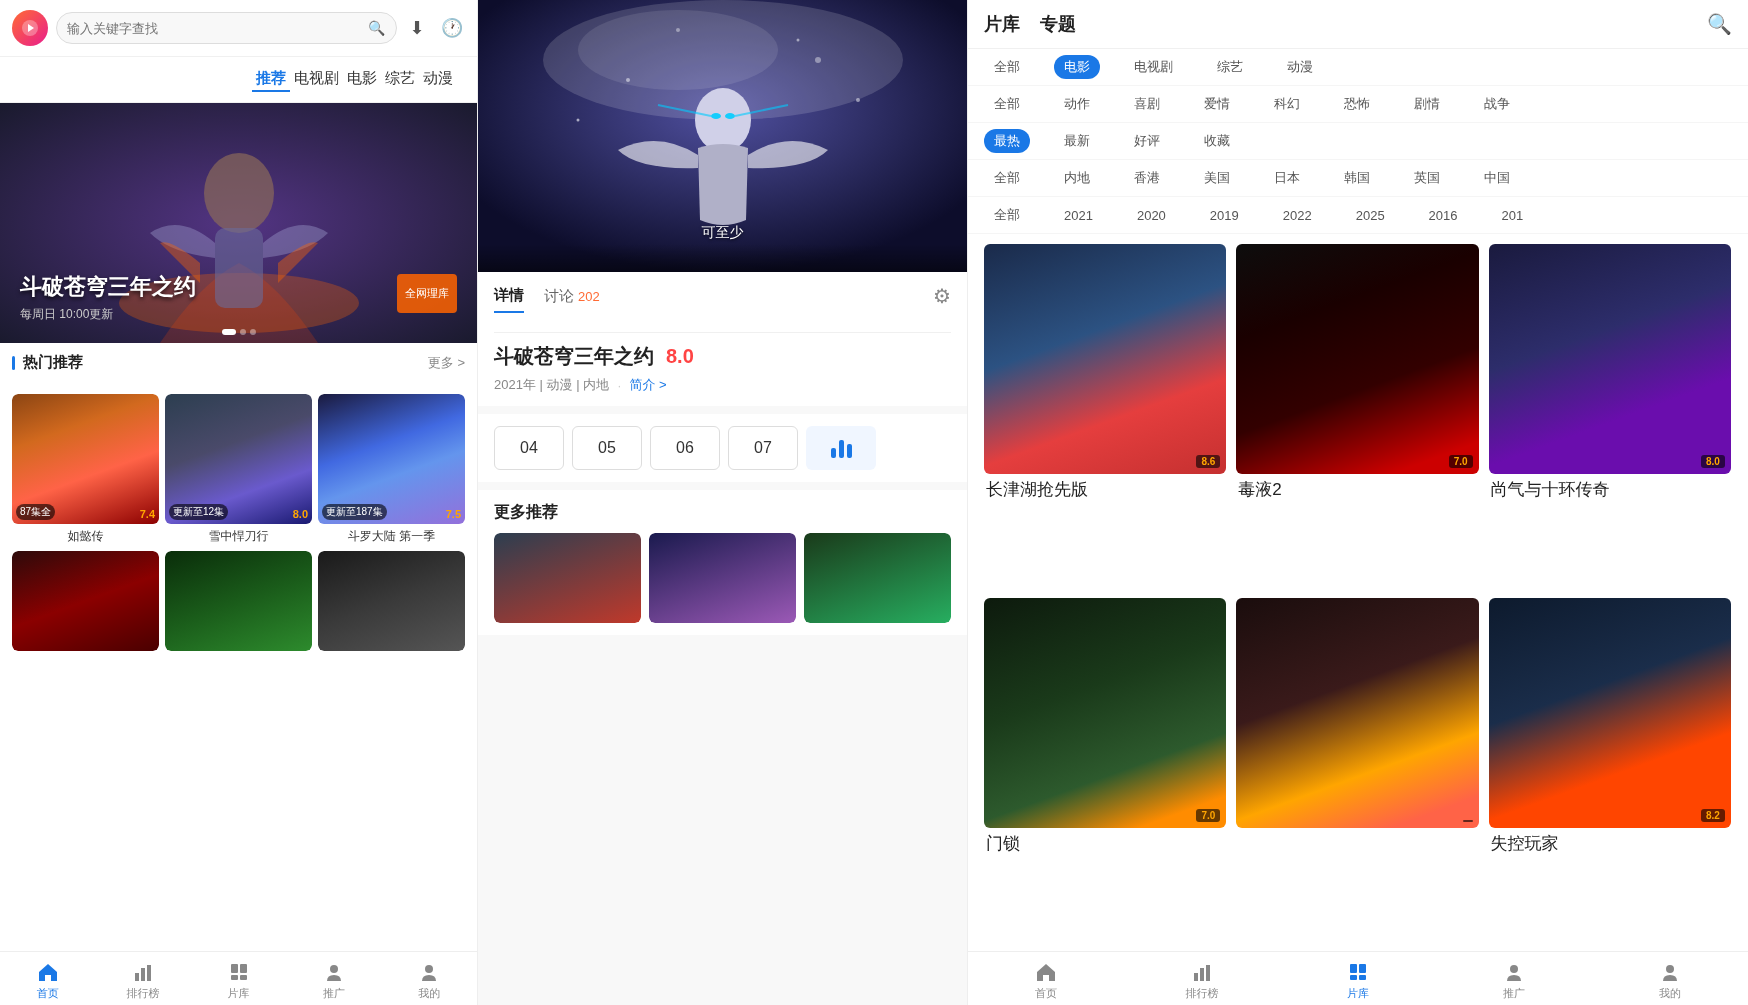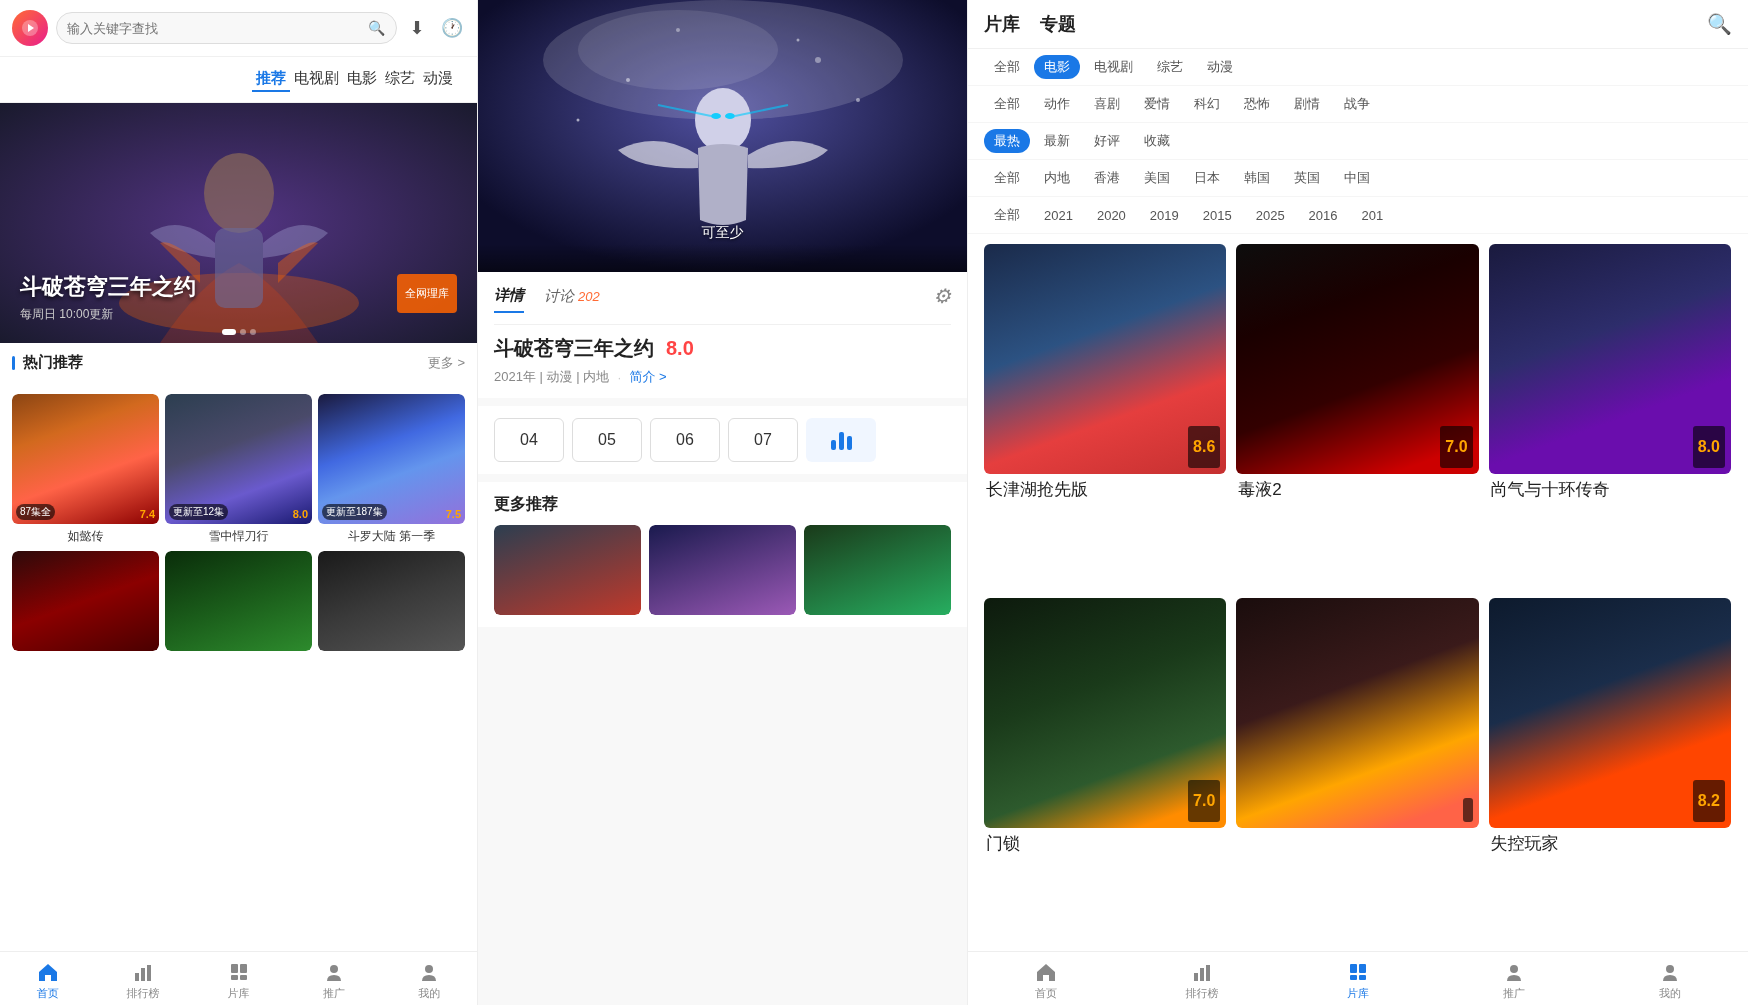--- a/index.html
+++ b/index.html
@@ -391,23 +391,22 @@
     .detail-section {
       background: #fff;
       padding: 12px 16px;
     }
 
     .detail-tabs {
       display: flex;
       gap: 20px;
       align-items: center;
       border-bottom: 1px solid #f0f0f0;
-      padding-bottom: 16px;
+      padding-bottom: 24px;
       margin-bottom: 10px;
-      font-style: italic;
     }
 
     .detail-tab {
       font-size: 15px;
       color: #666;
       cursor: pointer;
       display: flex;
       align-items: center;
       gap: 4px;
     }
@@ -594,21 +593,21 @@
       font-size: 20px;
       color: #555;
       cursor: pointer;
     }
 
     .filter-row {
       display: flex;
       align-items: center;
       padding: 6px 16px;
       border-bottom: 1px solid #f5f5f5;
-      gap: 4px;
+      gap: 24px;
       flex-wrap: nowrap;
       overflow: hidden;
     }
 
     .filter-tag {
       padding: 3px 10px;
       border-radius: 14px;
       font-size: 13px;
       color: #555;
       cursor: pointer;
@@ -661,22 +660,22 @@
     .movie-img6 {
       background: linear-gradient(160deg, #0d1a2d 0%, #1a2d4a 40%, #ff4500 70%);
     }
 
     .content-card-rating {
       position: absolute;
       bottom: 6px;
       right: 6px;
       background: rgba(0,0,0,0.6);
       color: #ffa500;
-      font-size: 16px;
-      padding: 12px 5px;
+      font-size: 10px;
+      padding: 1px 5px;
       border-radius: 3px;
       font-weight: bold;
     }
 
     .content-card-title {
       font-size: 17px;
       color: #222;
       margin-top: 4px;
       padding: 0 2px;
     }
@@ -1013,21 +1012,21 @@
     <span class="filter-tag">韩国</span>
     <span class="filter-tag">英国</span>
     <span class="filter-tag">中国</span>
   </div>
 
   <div class="filter-row">
     <span class="filter-tag">全部</span>
     <span class="filter-tag">2021</span>
     <span class="filter-tag">2020</span>
     <span class="filter-tag">2019</span>
-    <span class="filter-tag">2015</span>
+    <span class="filter-tag">2022</span>
     <span class="filter-tag">2025</span>
     <span class="filter-tag">2016</span>
     <span class="filter-tag">201</span>
   </div>
 
   <div class="content-grid">
 
     <div class="content-card">
       <div class="content-card-img movie-img1">
         <span class="content-card-rating">8.6</span>

